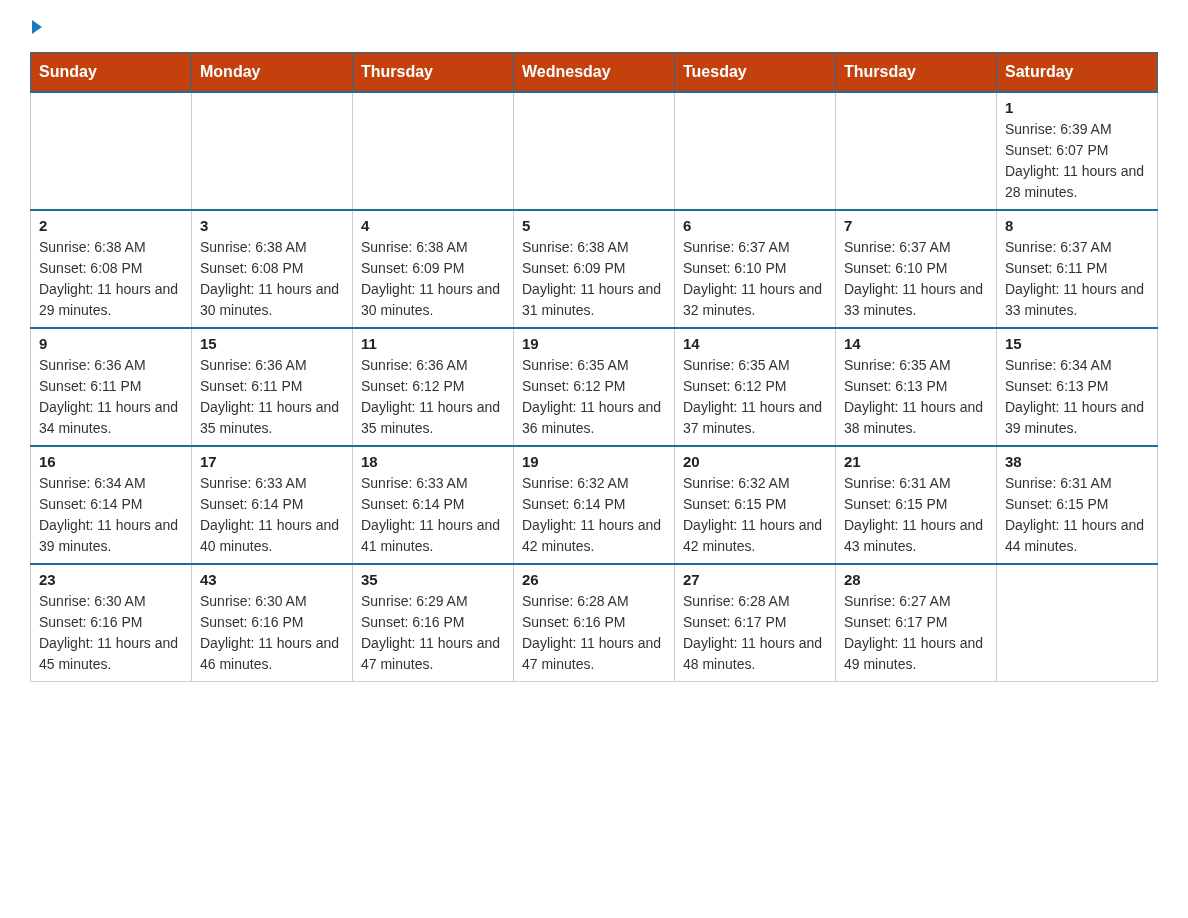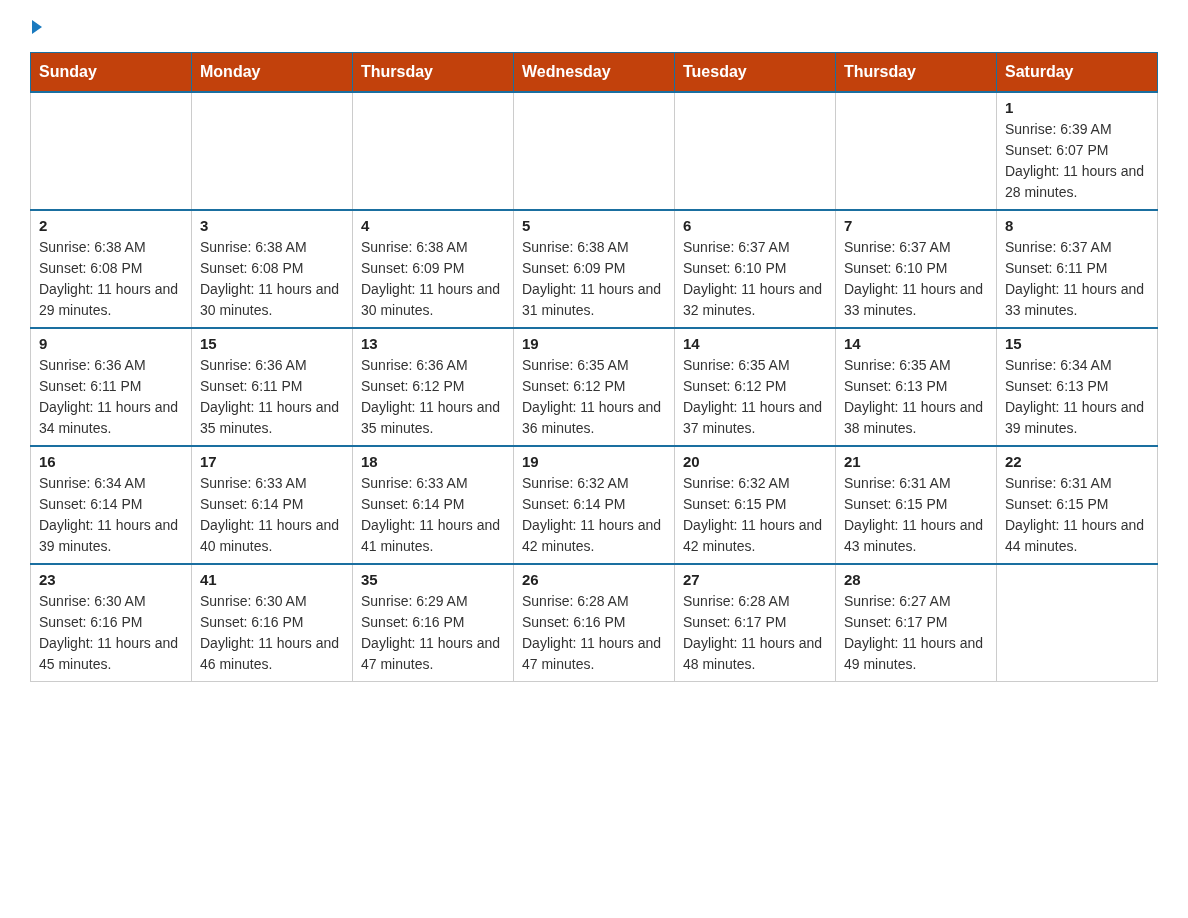--- a/index.html
+++ b/index.html
@@ -177,21 +177,21 @@
       <tr>
         <td>
           <span class="day-number">9</span>
           <div class="day-info">Sunrise: 6:36 AM<br>Sunset: 6:11 PM<br>Daylight: 11 hours and 34 minutes.</div>
         </td>
         <td>
           <span class="day-number">15</span>
           <div class="day-info">Sunrise: 6:36 AM<br>Sunset: 6:11 PM<br>Daylight: 11 hours and 35 minutes.</div>
         </td>
         <td>
-          <span class="day-number">13</span>
+          <span class="day-number">11</span>
           <div class="day-info">Sunrise: 6:36 AM<br>Sunset: 6:12 PM<br>Daylight: 11 hours and 35 minutes.</div>
         </td>
         <td>
           <span class="day-number">19</span>
           <div class="day-info">Sunrise: 6:35 AM<br>Sunset: 6:12 PM<br>Daylight: 11 hours and 36 minutes.</div>
         </td>
         <td>
           <span class="day-number">14</span>
           <div class="day-info">Sunrise: 6:35 AM<br>Sunset: 6:12 PM<br>Daylight: 11 hours and 37 minutes.</div>
         </td>
@@ -223,31 +223,31 @@
         </td>
         <td>
           <span class="day-number">20</span>
           <div class="day-info">Sunrise: 6:32 AM<br>Sunset: 6:15 PM<br>Daylight: 11 hours and 42 minutes.</div>
         </td>
         <td>
           <span class="day-number">21</span>
           <div class="day-info">Sunrise: 6:31 AM<br>Sunset: 6:15 PM<br>Daylight: 11 hours and 43 minutes.</div>
         </td>
         <td>
-          <span class="day-number">22</span>
+          <span class="day-number">38</span>
           <div class="day-info">Sunrise: 6:31 AM<br>Sunset: 6:15 PM<br>Daylight: 11 hours and 44 minutes.</div>
         </td>
       </tr>
       <tr>
         <td>
           <span class="day-number">23</span>
           <div class="day-info">Sunrise: 6:30 AM<br>Sunset: 6:16 PM<br>Daylight: 11 hours and 45 minutes.</div>
         </td>
         <td>
-          <span class="day-number">41</span>
+          <span class="day-number">43</span>
           <div class="day-info">Sunrise: 6:30 AM<br>Sunset: 6:16 PM<br>Daylight: 11 hours and 46 minutes.</div>
         </td>
         <td>
           <span class="day-number">35</span>
           <div class="day-info">Sunrise: 6:29 AM<br>Sunset: 6:16 PM<br>Daylight: 11 hours and 47 minutes.</div>
         </td>
         <td>
           <span class="day-number">26</span>
           <div class="day-info">Sunrise: 6:28 AM<br>Sunset: 6:16 PM<br>Daylight: 11 hours and 47 minutes.</div>
         </td>

